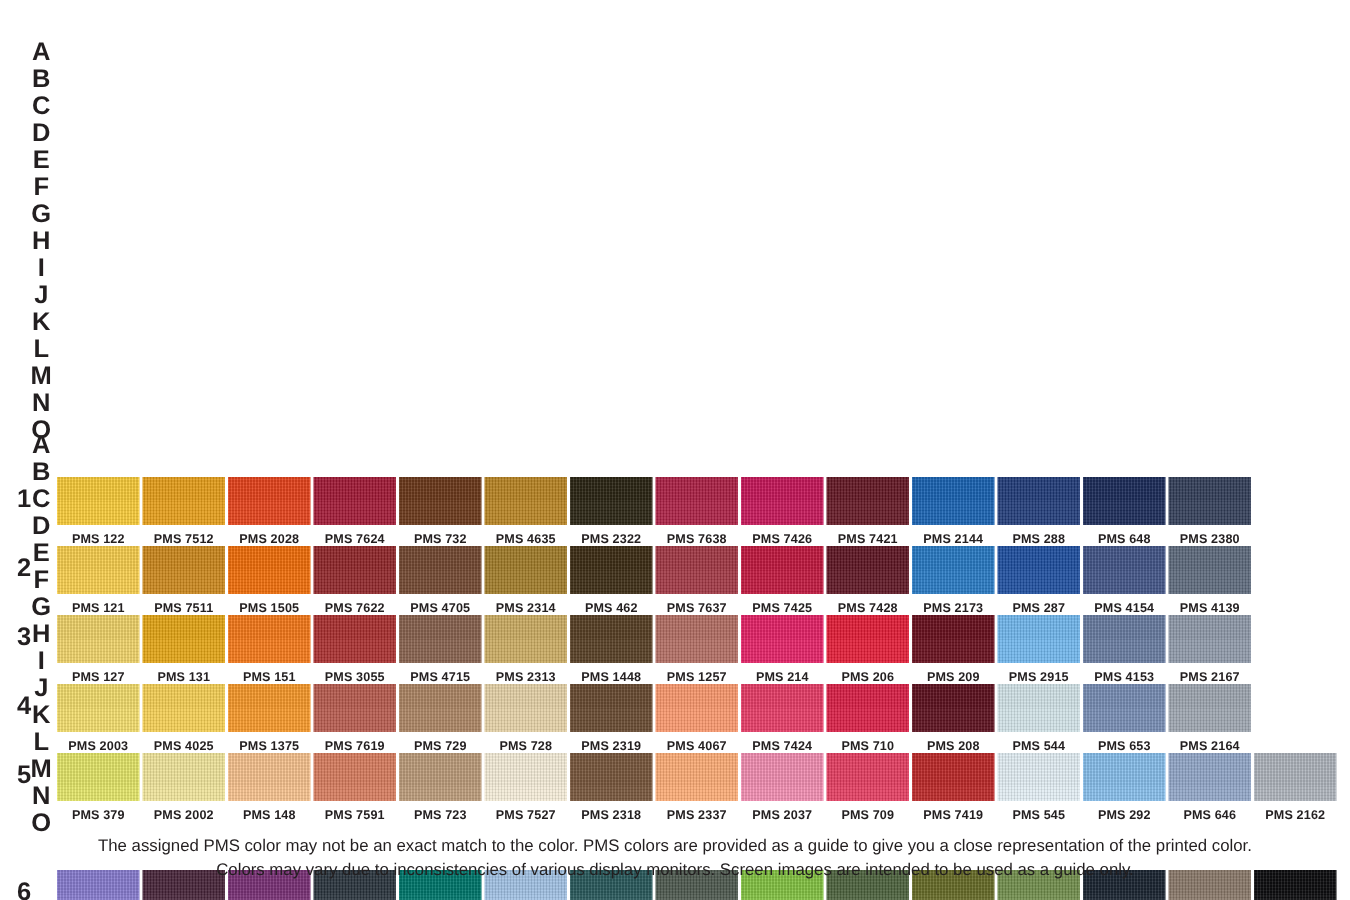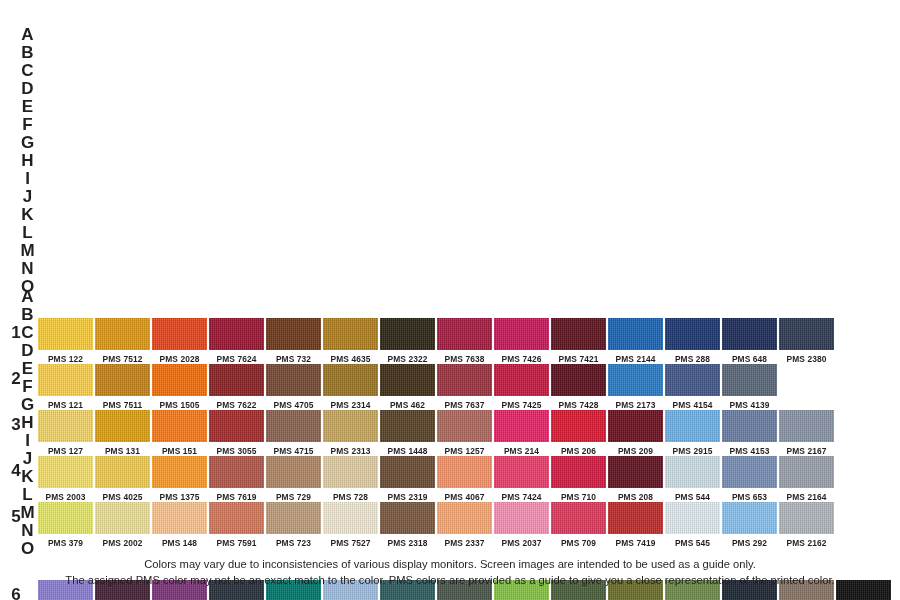--- a/index.html
+++ b/index.html
@@ -157,20 +157,24 @@
           </div>
           <div class="cell">
             <span class="sw" style="background-color: rgb(91, 18, 32);"></span>
             <span class="lbl">PMS 7428</span>
           </div>
           <div class="cell">
             <span class="sw" style="background-color: rgb(42, 124, 199);"></span>
             <span class="lbl">PMS 2173</span>
           </div>
           <div class="cell">
+            <span class="sw" style="background-color: rgb(26, 75, 156);"></span>
+            <span class="lbl">PMS 287</span>
+          </div>
+          <div class="cell">
             <span class="sw" style="background-color: rgb(69, 88, 138);"></span>
             <span class="lbl">PMS 4154</span>
           </div>
           <div class="cell">
             <span class="sw" style="background-color: rgb(90, 103, 121);"></span>
             <span class="lbl">PMS 4139</span>
           </div>
         </div>
       </div>
       <div class="row">
@@ -342,20 +346,24 @@
             <span class="sw" style="background-color: rgb(192, 44, 44);"></span>
             <span class="lbl">PMS 7419</span>
           </div>
           <div class="cell">
             <span class="sw" style="background-color: rgb(224, 236, 242);"></span>
             <span class="lbl">PMS 545</span>
           </div>
           <div class="cell">
             <span class="sw" style="background-color: rgb(139, 194, 239);"></span>
             <span class="lbl">PMS 292</span>
+          </div>
+          <div class="cell">
+            <span class="sw" style="background-color: rgb(143, 164, 198);"></span>
+            <span class="lbl">PMS 646</span>
           </div>
           <div class="cell">
             <span class="sw" style="background-color: rgb(178, 184, 192);"></span>
             <span class="lbl">PMS 2162</span>
           </div>
         </div>
       </div>
     </div>
   <div class="block" id="block1" style="top:288px;">
       <div class="hdr-cell">A</div>
@@ -420,16 +428,16 @@
             <span class="sw" style="background-color: rgb(135, 117, 103);"></span>
           </div>
           <div class="cell">
             <span class="sw" style="background-color: rgb(15, 15, 17);"></span>
           </div>
         </div>
       </div>
     </div>
 
   <div class="footer">
+    <div>The assigned PMS color may not be an exact match to the color.  PMS colors are provided as a guide to give you a close representation of the printed color.</div>
     <div>Colors may vary due to inconsistencies of various display monitors. Screen images are intended to be used as a guide only.</div>
-    <div>The assigned PMS color may not be an exact match to the color.  PMS colors are provided as a guide to give you a close representation of the printed color.</div>
   </div>
 </div>
 
 </body></html>

